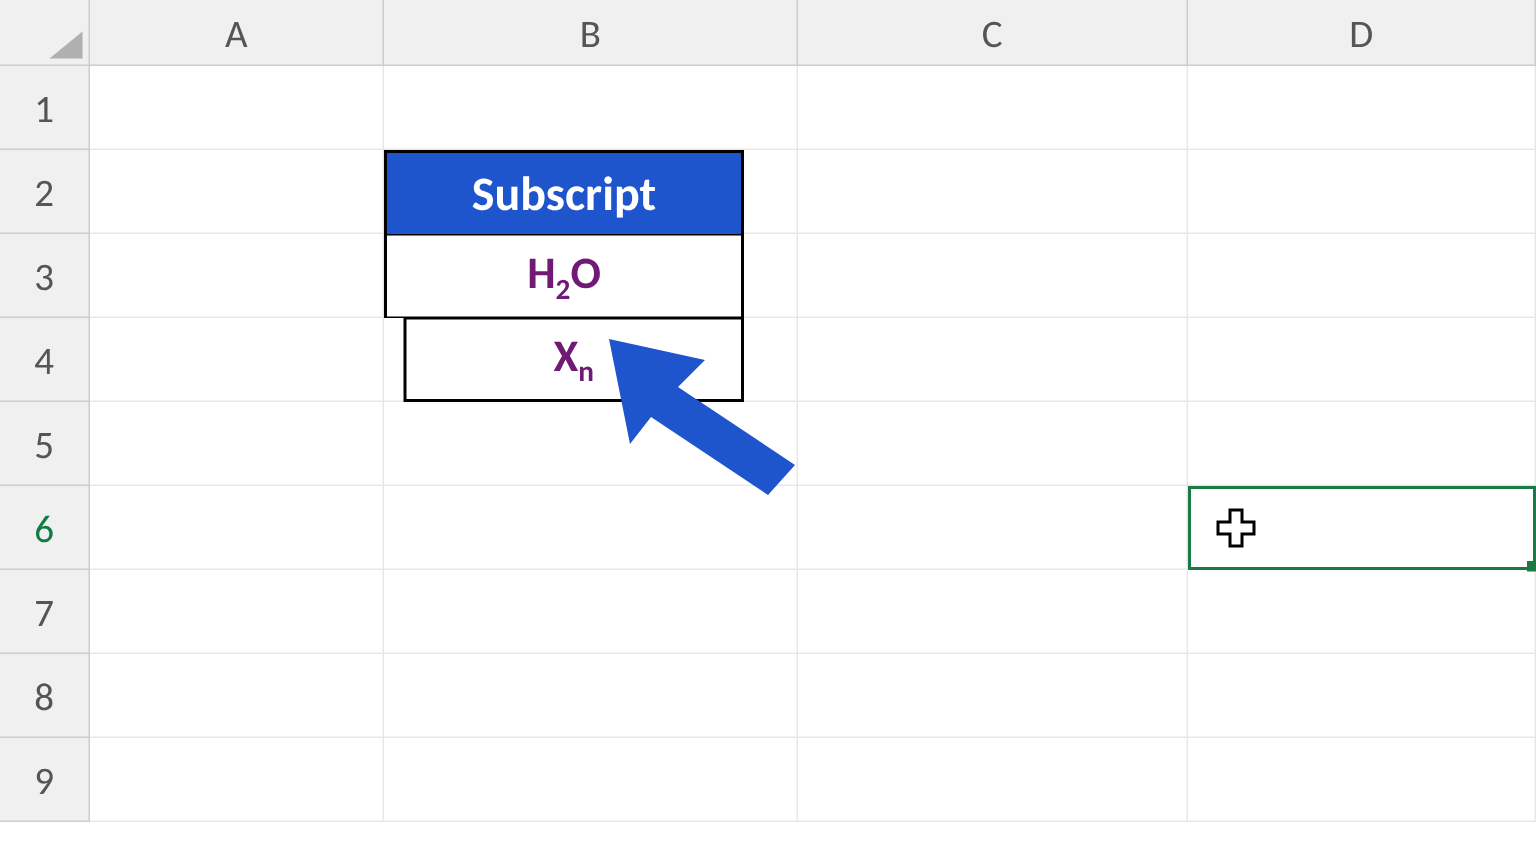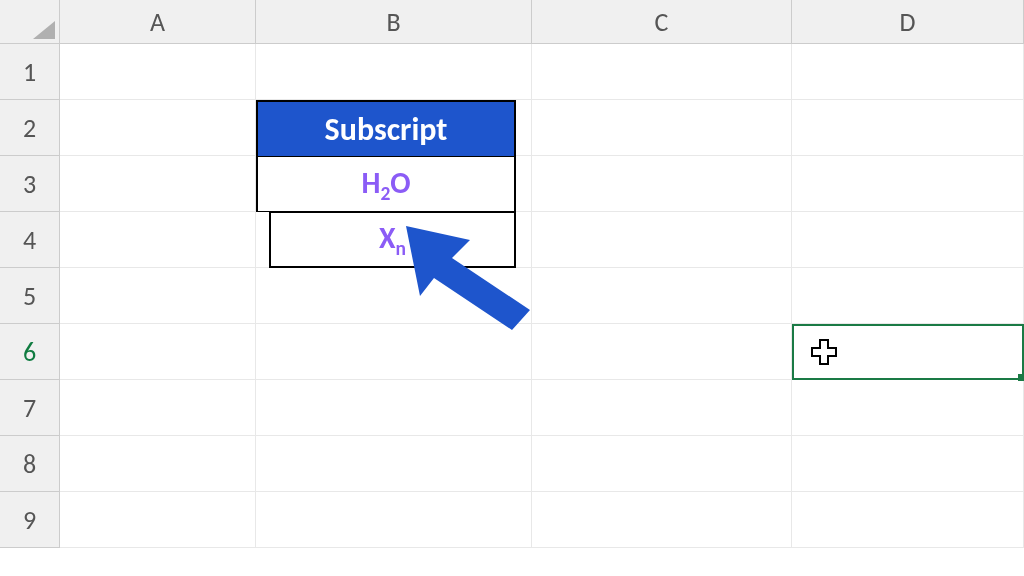--- a/index.html
+++ b/index.html
@@ -81,38 +81,38 @@
     .cell {
       height: 56px;
       border-right: 1px solid #e8e8e8;
       border-bottom: 1px solid #e8e8e8;
       position: relative;
     }
     .content-block {
       position: absolute;
       top: 100px;  
       left: 256px; 
-      width: 260px;
+      width: 240px;
     }
     .header-cell {
       height: 56px;
       background: #1e55cc;
       color: #fff;
       font-weight: bold;
       font-size: 32px;
       display: flex;
       align-items: center;
       justify-content: center;
       border: 2px solid #000;
       border-bottom: none;
     }
     .data-cell {
       height: 56px;
       background: #fff;
-      color: #8b5cf6;
+      color: #701a75;
       font-weight: bold;
       font-size: 30px;
       display: flex;
       align-items: center;
       justify-content: center;
       border: 2px solid #000;
       border-top: 1px solid #000;
       border-bottom: 1px solid #000;
     }
     .data-cell.last { border-bottom: 2px solid #000; margin-left: 13px; }

